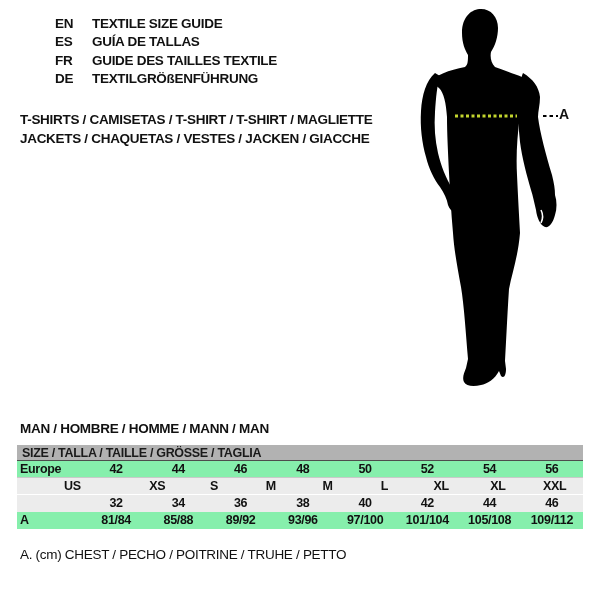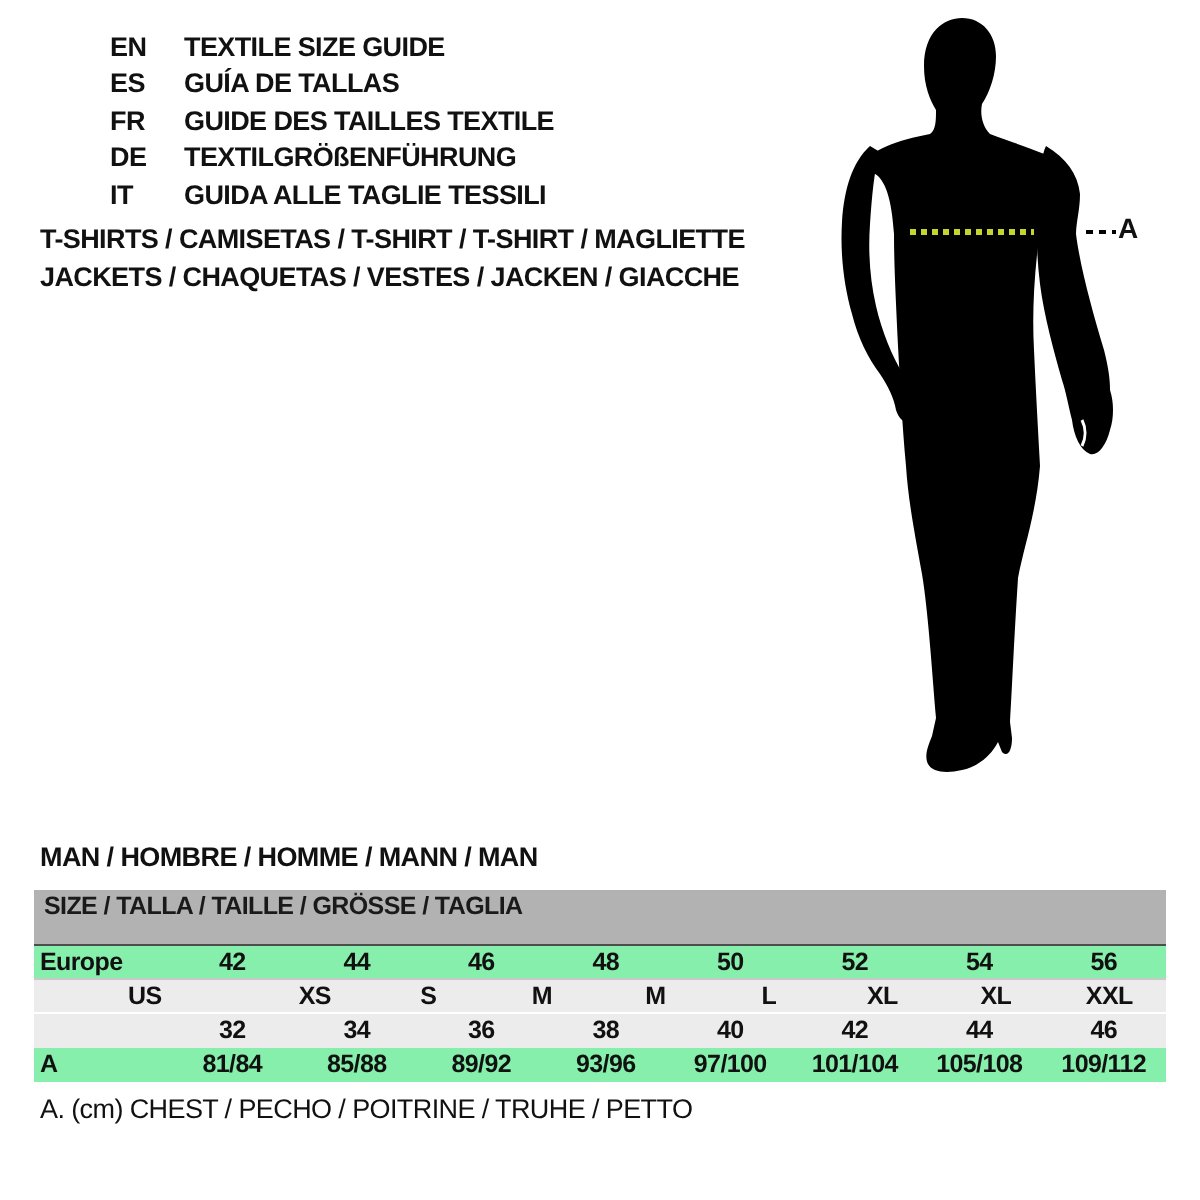--- a/index.html
+++ b/index.html
@@ -24,21 +24,21 @@
   
   .figure-svg{left:415px;top:5px;width:150px;height:385px;}
   .measure-label{left:559px;top:106px;font-size:14px;font-weight:700;}
 
   
   .section-heading{left:20px;top:421px;font-size:13.5px;font-weight:700;}
 
   
   .size-table{left:17px;top:445px;width:566px;font-size:12.5px;font-weight:700;}
   .t-header{
-    background:#b2b2b2;height:28px;line-height:16px;padding-left:5px;
+    background:#b2b2b2;height:16px;line-height:16px;padding-left:5px;
     border-bottom:1px solid #4d4d4d;box-sizing:border-box;
     color:#1a1a1a;white-space:nowrap;
   }
   .t-row{display:grid;grid-template-columns:68px repeat(8,1fr);height:17px;line-height:17px;box-sizing:border-box;}
   .t-row .lbl{text-align:left;padding-left:3px;}
   .t-row .val{text-align:center;}
   .row-white{background:#86efac;}
   .row-gray{background:#ececec;}
   .row-europe{border-bottom:1px solid #c9c9c9;line-height:16px;}
   .row-us{border-bottom:1px solid #ffffff;line-height:16px;padding-left:44px;}
@@ -59,24 +59,20 @@
     <span class="lang-code">ES</span>
     <span class="lang-title">GUÍA DE TALLAS</span>
   </div>
   <div class="lang-row">
     <span class="lang-code">FR</span>
     <span class="lang-title">GUIDE DES TAILLES TEXTILE</span>
   </div>
   <div class="lang-row">
     <span class="lang-code">DE</span>
     <span class="lang-title">TEXTILGRÖßENFÜHRUNG</span>
-  </div>
-  <div class="lang-row">
-    <span class="lang-code">IT</span>
-    <span class="lang-title">GUIDA ALLE TAGLIE TESSILI</span>
   </div>
 </div>
 
 <div class="abs product-block">
   <div class="product-line">T-SHIRTS / CAMISETAS / T-SHIRT / T-SHIRT / MAGLIETTE</div>
   <div class="product-line">JACKETS / CHAQUETAS / VESTES / JACKEN / GIACCHE</div>
 </div>
 
 <svg class="abs figure-svg" viewBox="0 0 150 385" aria-hidden="true">
 

